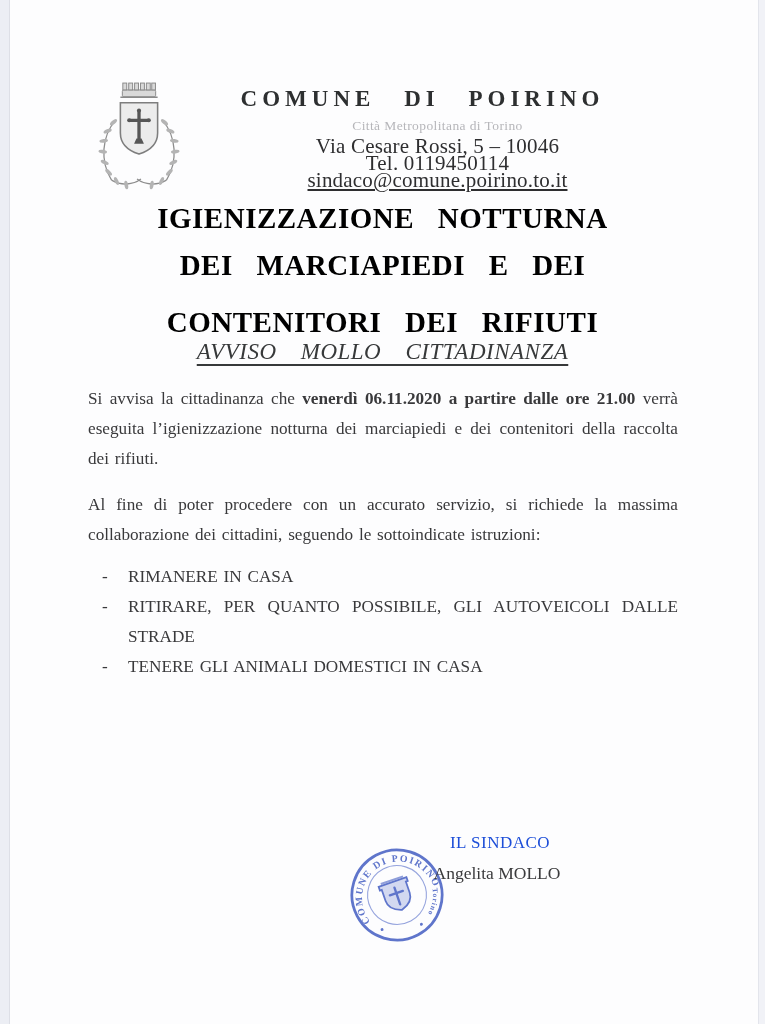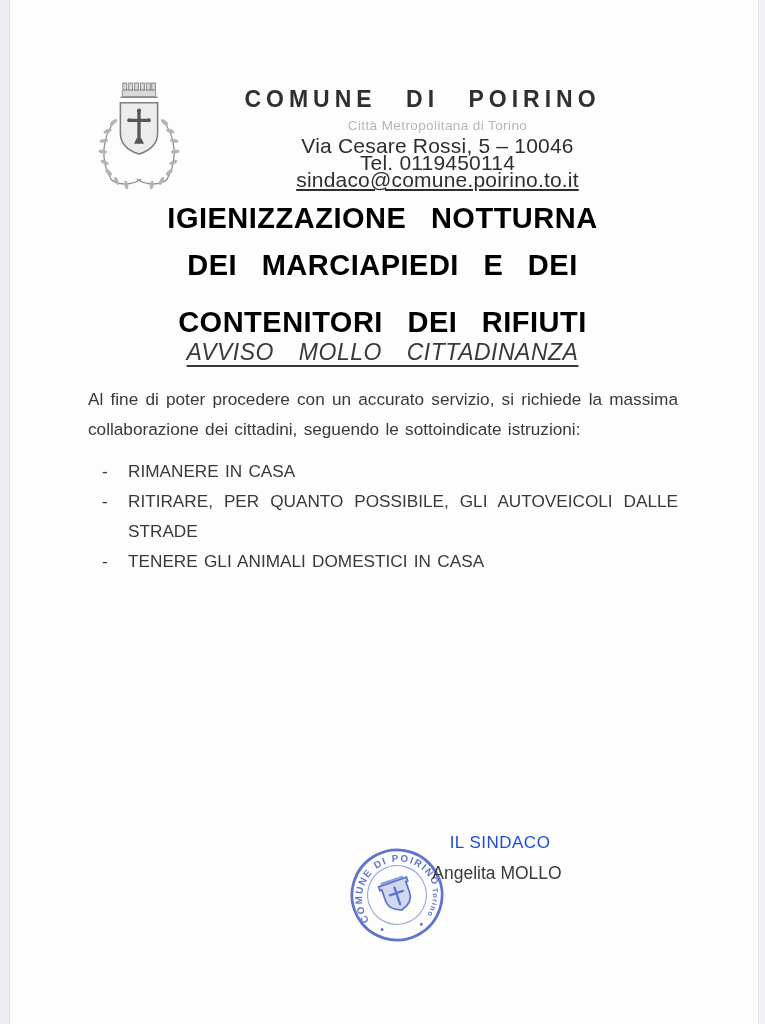--- a/index.html
+++ b/index.html
@@ -1,19 +1,19 @@
 <!DOCTYPE html>
 <html><head>
 <meta charset="utf-8">
 <style>
   html,body{margin:0;padding:0;background:#e9eaef;}
   .page{
     position:relative;width:765px;height:1024px;margin:0 auto;
     background:#fdfdfe;overflow:hidden;
-    font-family:Liberation Sans, sans-serif;color:#363636;
+    font-family:Liberation Serif, serif;color:#363636;
   }
   .edge{position:absolute;top:0;bottom:0;}
   .edge.left{left:0;width:9px;background:#eceef4;border-right:1px solid #dddfe6;}
   .edge.right{right:0;width:6px;background:#f1f2f7;border-left:1px solid #e3e5ec;}
 
   
   .crest{position:absolute;left:90px;top:74px;width:98px;height:122px;}
   .org-name{
     position:absolute;left:110px;right:30px;top:86px;text-align:center;
     font-size:23px;font-weight:bold;color:#2d2f30;
@@ -138,20 +138,21 @@
   </div>
 
   <div>
     <div class="doc-title t1">IGIENIZZAZIONE NOTTURNA</div>
     <div class="doc-title t2">DEI MARCIAPIEDI E DEI</div>
     <div class="doc-title t3">CONTENITORI DEI RIFIUTI</div>
     <div class="doc-subtitle">AVVISO MOLLO CITTADINANZA</div>
   </div>
 
   <div class="body-text">
+    <p><span>Si avvisa la cittadinanza che </span><span class="bold">venerdì 06.11.2020 a partire dalle ore 21.00</span><span> verrà eseguita l’igienizzazione notturna dei marciapiedi e dei contenitori della raccolta dei rifiuti.</span></p>
     <p class="p3">Al fine di poter procedere con un accurato servizio, si richiede la massima collaborazione dei cittadini, seguendo le sottoindicate istruzioni:</p>
 
     <div class="bullet-list">
       <div class="bullet">
         <span class="marker">-</span>
         <span class="btext">RIMANERE IN CASA</span>
       </div>
       <div class="bullet">
         <span class="marker">-</span>
         <span class="btext">RITIRARE, PER QUANTO POSSIBILE, GLI AUTOVEICOLI DALLE STRADE</span>

